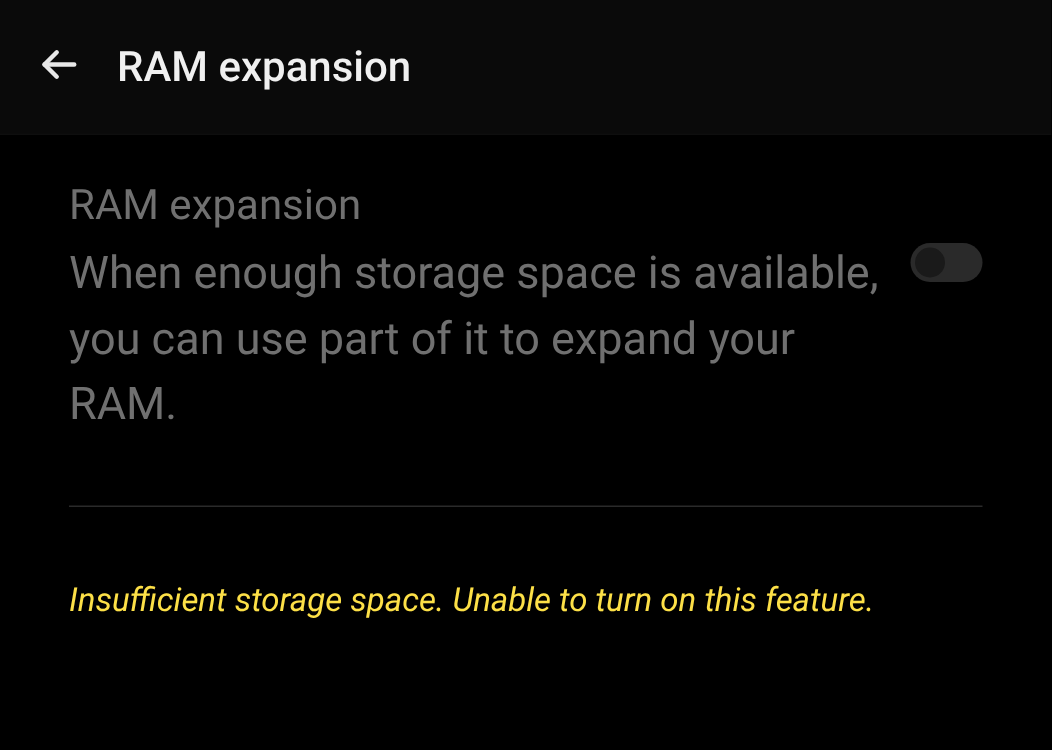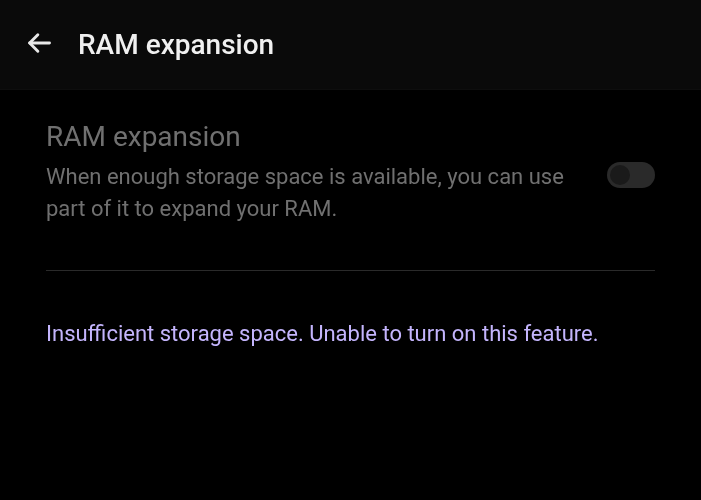--- a/index.html
+++ b/index.html
@@ -61,21 +61,21 @@
       padding-right: 20px;
     }
     .setting-title {
       color: #707070;
       font-size: 28px;
       font-weight: 400;
       margin-bottom: 8px;
     }
     .setting-description {
       color: #707070;
-      font-size: 22px;
+      font-size: 30px;
       font-weight: 400;
       line-height: 1.45;
     }
     .toggle {
       width: 48px;
       height: 26px;
       background: #2a2a2a;
       border-radius: 13px;
       position: relative;
       cursor: pointer;
@@ -85,24 +85,25 @@
     .toggle-thumb {
       width: 20px;
       height: 20px;
       background: #1a1a1a;
       border-radius: 50%;
       position: absolute;
       top: 3px;
       left: 3px;
     }
     .status-message {
-      color: #c4b5fd;
+      color: #fde047;
       font-size: 22px;
       font-weight: 400;
       padding: 50px 0 0 0;
+      font-style: italic;
     }
   </style>
 </head>
 <body>
 
 <div class="header">
   <div class="back-icon">
     <span>
       <svg viewBox="0 0 24 24">
         <line x1="21" y1="12" x2="4" y2="12"></line>

